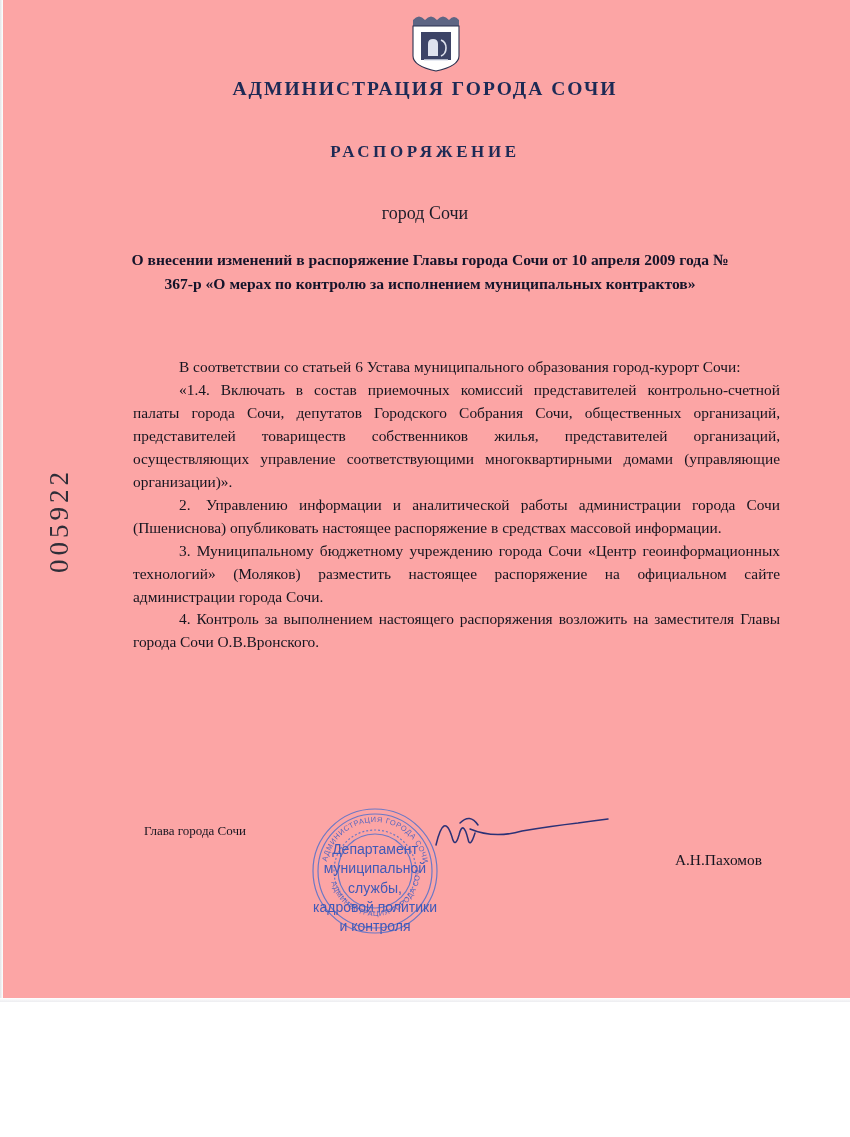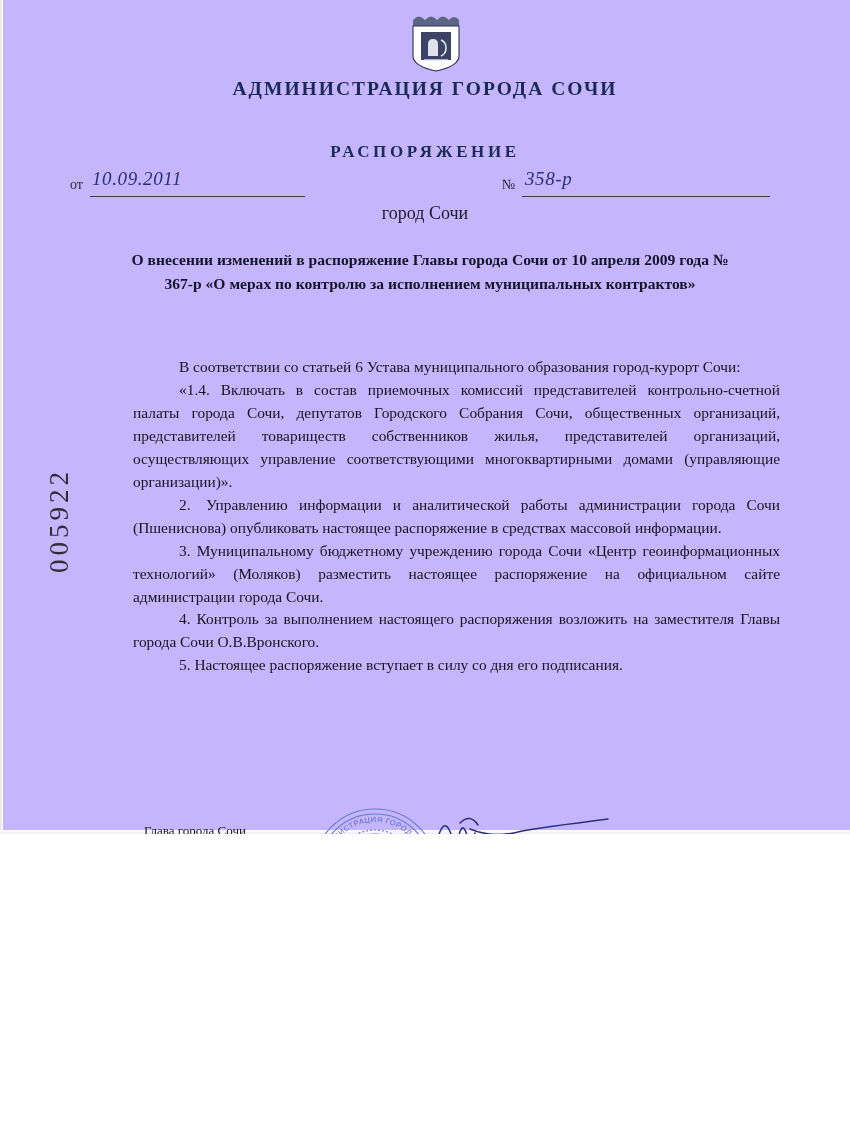--- a/index.html
+++ b/index.html
@@ -3,22 +3,22 @@
 <meta charset="utf-8">
 <style>
   html, body {
     margin: 0;
     padding: 0;
     background: #ffffff;
   }
   .page {
     position: relative;
     width: 850px;
-    height: 834px;
-    background: #c4b5fd;
+    height: 1002px;
+    background: #fca5a5;
     overflow: hidden;
     font-family: "Liberation Serif", serif;
     color: #1b1b24;
   }
   
   .emblem {
     position: absolute;
     left: 408px;
     top: 10px;
     width: 56px;
@@ -197,43 +197,33 @@
         <path d="M33 30 q5 2 5 8 q0 6 -5 8" fill="none" stroke="#dfe2ee" stroke-width="1.6"></path>
         <path d="M16 50 h24" stroke="#dfe2ee" stroke-width="1.4"></path>
       </g>
     </svg>
   </div>
 
   <div class="org-title">АДМИНИСТРАЦИЯ ГОРОДА СОЧИ</div>
 
   <div class="doc-kind">РАСПОРЯЖЕНИЕ</div>
 
-  <div class="meta-row">
-    <span class="meta-label" style="left:0; top:9px;">от</span>
-    <span class="meta-handwritten" style="left:22px; top:0px;">10.09.2011</span>
-    <span class="rule" style="left:20px; top:28px; width:215px;"></span>
-
-    <span class="meta-label" style="left:432px; top:9px;">№</span>
-    <span class="meta-handwritten" style="left:455px; top:0px;">358-р</span>
-    <span class="rule" style="left:452px; top:28px; width:248px;"></span>
-  </div>
 
   <div class="city">город Сочи</div>
 
   <div class="subject">О внесении изменений в распоряжение Главы города Сочи от 10 апреля 2009 года № 367-р «О мерах по контролю за исполнением муниципальных контрактов»</div>
 
   <div class="vert-num">005922</div>
 
   <div class="body">
     <p>В соответствии со статьей 6 Устава муниципального образования город-курорт Сочи:</p>
     <p>«1.4. Включать в состав приемочных комиссий представителей контрольно-счетной палаты города Сочи, депутатов Городского Собрания Сочи, общественных организаций, представителей товариществ собственников жилья, представителей организаций, осуществляющих управление соответствующими многоквартирными домами (управляющие организации)».</p>
     <p>2. Управлению информации и аналитической работы администрации города Сочи (Пшениснова) опубликовать настоящее распоряжение в средствах массовой информации.</p>
     <p>3. Муниципальному бюджетному учреждению города Сочи «Центр геоинформационных технологий» (Моляков) разместить настоящее распоряжение на официальном сайте администрации города Сочи.</p>
     <p>4. Контроль за выполнением настоящего распоряжения возложить на заместителя Главы города Сочи О.В.Вронского.</p>
-    <p>5. Настоящее распоряжение вступает в силу со дня его подписания.</p>
   </div>
 
   <div class="sign-left">Глава города Сочи</div>
   <div class="sign-right">А.Н.Пахомов</div>
 
   <div class="signature-scribble">
     <svg viewBox="0 0 190 50" width="190" height="50" aria-hidden="true">
       <g fill="none" stroke="#2b3176" stroke-width="1.5" stroke-linecap="round">
         <path d="M6 40 q8 -34 16 -8 q3 12 7 -2 q4 -16 9 4 q2 10 7 -6"></path>
         <path d="M40 24 q24 10 52 2 q30 -5 56 -8 q14 -2 30 -4"></path>

